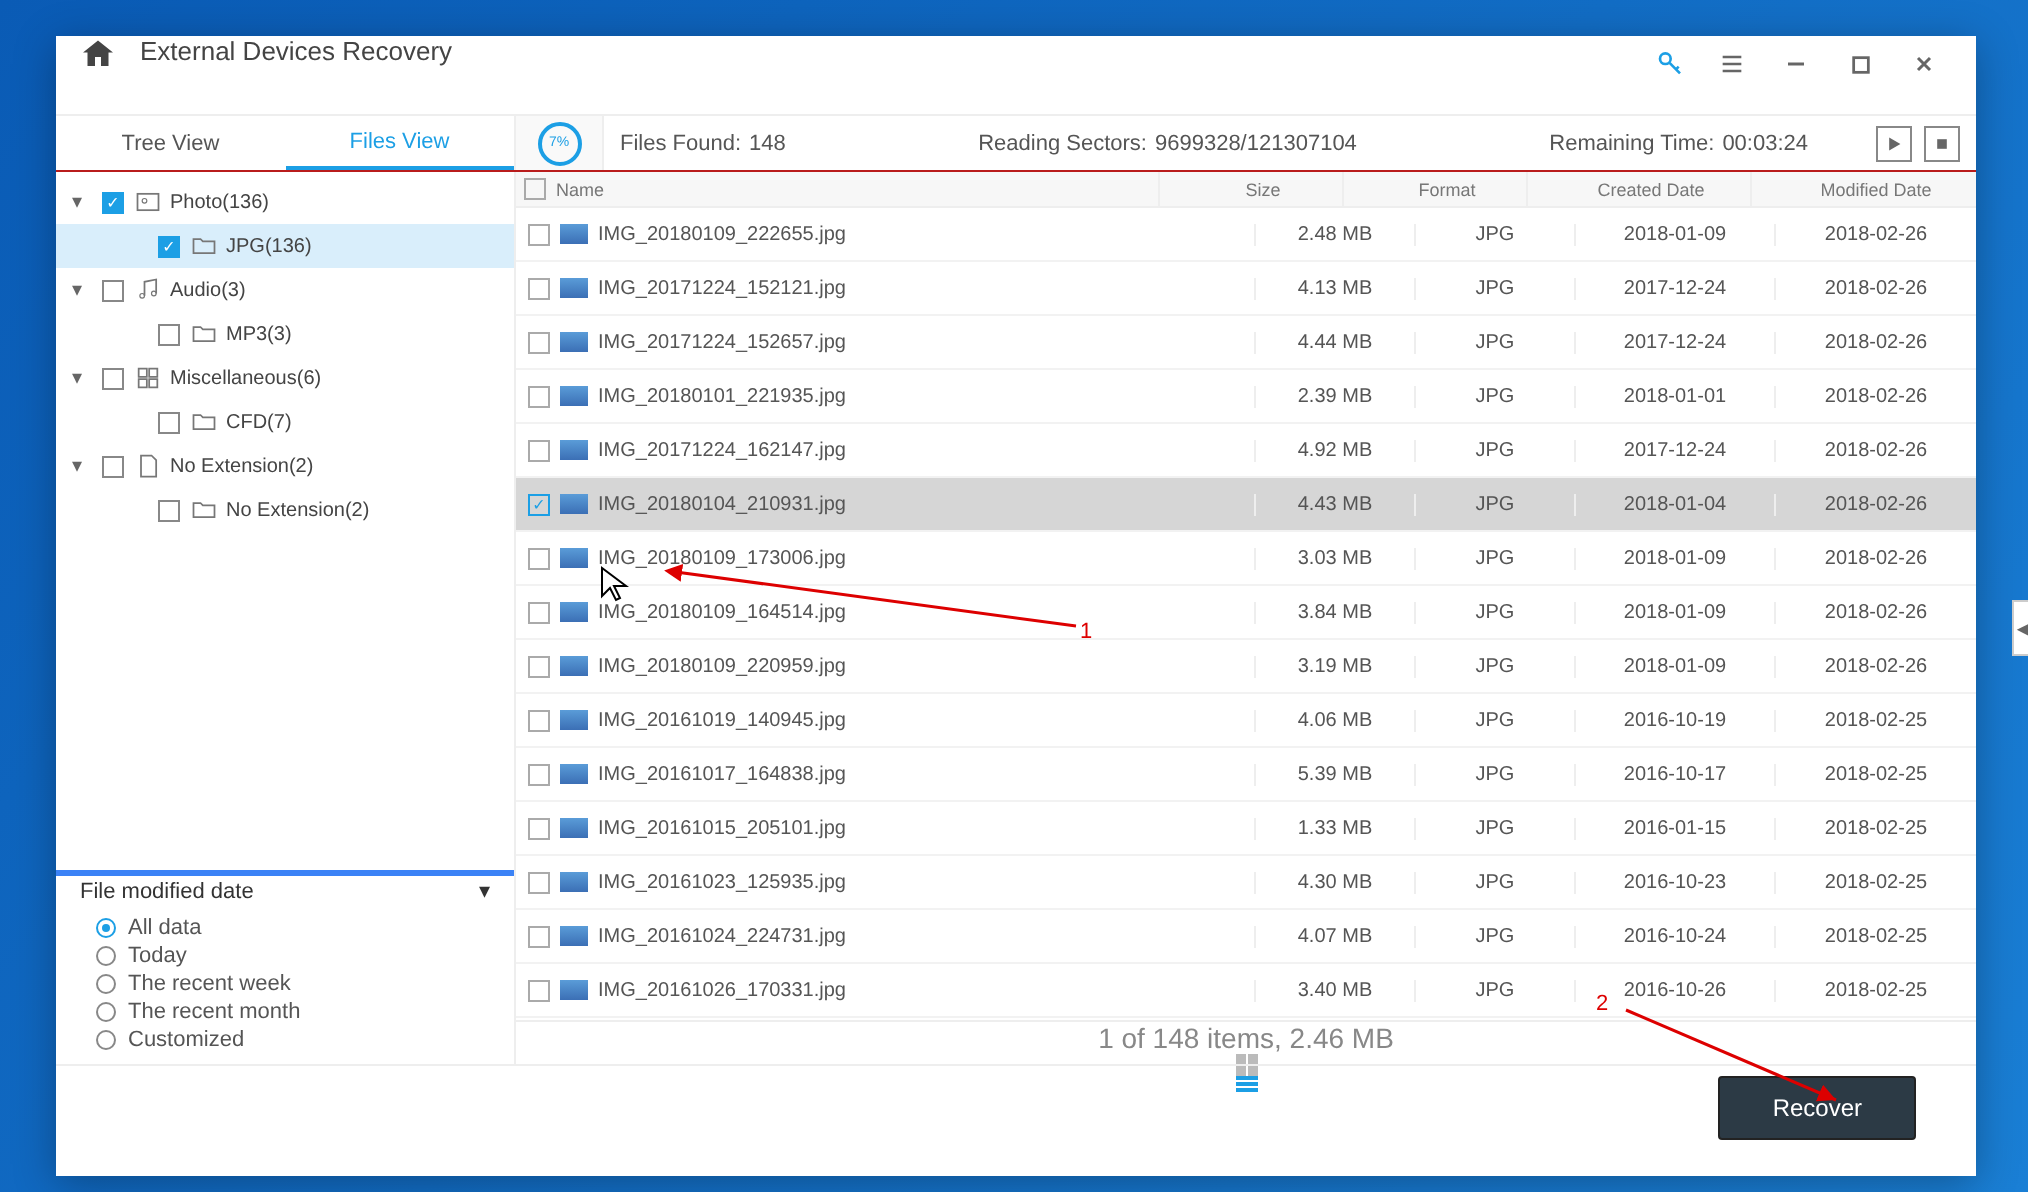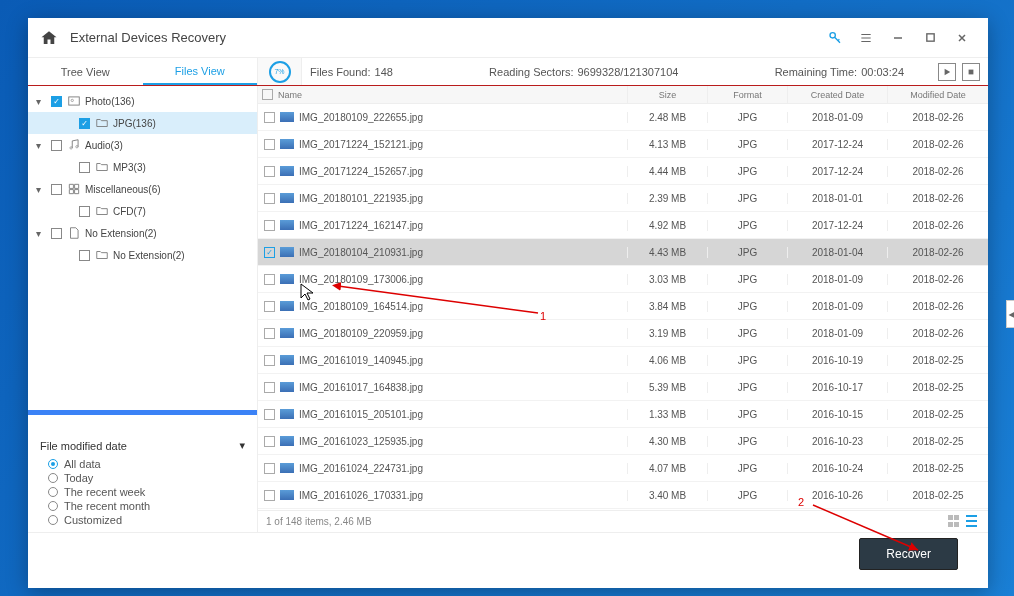--- a/index.html
+++ b/index.html
@@ -1,18 +1,18 @@
 <!DOCTYPE html>
 <html><head>
 <meta charset="utf-8">
 <style>
   * { box-sizing: border-box; margin: 0; padding: 0; font-family: sans-serif; }
   body { background: linear-gradient(135deg,#0a5bb5,#1a7fd5); width:1014px; height:596px; overflow:hidden; }
   .window { position:absolute; left:28px; top:18px; width:960px; height:570px; background:#fff; box-shadow:0 4px 20px rgba(0,0,0,.3); }
-  .titlebar { height:40px; display:flex; align-items:center; padding:0 12px; border-bottom:1px solid #eee; }
+  .titlebar { height:40px; display:flex; align-items:flex-start; padding:0 12px; border-bottom:1px solid #eee; }
   .titlebar .home { width:18px; height:18px; margin-right:12px; }
   .titlebar .title { font-size:13px; color:#444; }
   .titlebar .spacer { flex:1; }
   .titlebar .tb-btn { width:28px; height:28px; display:flex; align-items:center; justify-content:center; cursor:pointer; margin-left:4px; }
   .topbar { height:28px; display:flex; align-items:stretch; border-bottom:1px solid #b91c1c; font-size:11px; }
   .viewtabs { width:230px; display:flex; border-right:1px solid #eee; }
   .viewtab { flex:1; display:flex; align-items:center; justify-content:center; cursor:pointer; color:#555; }
   .viewtab.active { color:#1c9fe5; border-bottom:2px solid #1c9fe5; }
   .progress { width:44px; display:flex; align-items:center; justify-content:center; position:relative; border-right:1px solid #eee; background:#f9f9f9; }
   .circ { width:22px; height:22px; border:2px solid #1c9fe5; border-radius:50%; display:flex; align-items:center; justify-content:center; font-size:7px; color:#1c9fe5; }
@@ -25,43 +25,43 @@
   .sidebar { width:230px; border-right:1px solid #eee; display:flex; flex-direction:column; }
   .tree { flex:1; overflow:auto; padding:4px 0; font-size:10px; color:#444; }
   .tnode { display:flex; align-items:center; height:22px; padding-left:8px; cursor:pointer; }
   .tnode.child { padding-left:46px; }
   .tnode.selected { background:#d9eefb; }
   .caret { width:10px; color:#666; }
   .cbox { width:11px; height:11px; border:1px solid #888; margin:0 5px; display:inline-flex; align-items:center; justify-content:center; }
   .cbox.checked { background:#1c9fe5; border-color:#1c9fe5; }
   .cbox.checked::after { content:"✓"; color:#fff; font-size:8px; }
   .ticon { width:14px; height:14px; margin-right:4px; color:#777; }
-  .filters { border-top:5px solid #3b82f6; padding:24px 12px 4px; font-size:11px;text-align:right; }
+  .filters { border-top:3px solid #3b82f6; padding:1px 12px 4px; font-size:11px;text-align:right; }
   .filters .hdr { display:flex; justify-content:space-between; align-items:center; color:#333; margin-bottom:6px; cursor:pointer; }
   .radio { display:flex; align-items:center; margin:2px 0 2px 8px; cursor:pointer; color:#555; }
   .radio .dot { width:10px; height:10px; border:1px solid #888; border-radius:50%; margin-right:6px; display:flex; align-items:center; justify-content:center; }
   .radio.sel .dot { border-color:#1c9fe5; }
   .radio.sel .dot::after { content:""; width:4px; height:4px; border-radius:50%; background:#1c9fe5; }
   .content { flex:1; display:flex; flex-direction:column; position:relative; }
-  .thead { display:flex; height:18px; background:#f7f7f7; border-bottom:1px solid #eee; font-size:9px; color:#777; }
+  .thead { display:flex; height:18px; background:#f7f7f7; border-bottom:1px solid #eee; font-size:9px; color:#777;gap:12px; }
   .col { display:flex; align-items:center; border-right:1px solid #eee; }
   .col.name { flex:1; padding-left:4px; }
   .col.size { width:80px; justify-content:center; }
   .col.fmt { width:80px; justify-content:center; }
   .col.cd { width:100px; justify-content:center; }
   .col.md { width:100px; justify-content:center; border-right:none; }
   .rows { flex:1; overflow:auto; }
   .row { display:flex; height:27px; border-bottom:1px solid #f2f2f2; font-size:10px; color:#555; align-items:center; cursor:pointer; }
   .row.sel { background:#d6d6d6; }
   .row .col.name { display:flex; align-items:center; gap:5px; padding-left:6px; }
   .rcb { width:11px; height:11px; border:1px solid #aaa; display:inline-flex; align-items:center; justify-content:center; }
   .rcb.checked { border-color:#1c9fe5; }
   .rcb.checked::after { content:"✓"; color:#1c9fe5; font-size:8px; }
   .fthumb { width:14px; height:10px; background:linear-gradient(#5a9cd8,#3b6fb5); }
-  .statusbar { height:22px; border-top:1px solid #eee; display:flex; align-items:center; padding:0 8px; font-size:10px; color:#888; }
+  .statusbar { height:22px; border-top:1px solid #eee; display:flex; align-items:center; padding:0 8px; font-size:14px; color:#888;flex-direction:column; }
   .statusbar .sp { flex:1; }
   .viewmode { width:14px; height:14px; margin-left:4px; cursor:pointer; display:flex; flex-wrap:wrap; gap:1px; }
   .viewmode .sq { width:5px; height:5px; background:#bbb; }
   .viewmode.active .sq { background:#1c9fe5; }
   .bottom { height:43px; border-top:1px solid #eee; display:flex; align-items:center; justify-content:flex-end; padding:0 30px; }
   .recover { background:#2c3a45; color:#fff; border:1px solid #222; padding:8px 26px; font-size:12px; cursor:pointer; border-radius:2px; }
   .sidepanel { position:absolute; right:-2px; top:300px; width:10px; height:28px; background:#fff; border:1px solid #ccc; border-right:none; cursor:pointer; display:flex; align-items:center; justify-content:center; font-size:8px; color:#666; }
   .arrow { position:absolute; pointer-events:none; }
   .label { position:absolute; color:#d00; font-size:11px; pointer-events:none; }
   .cursor { position:absolute; left:272px; top:265px; pointer-events:none; }
@@ -362,21 +362,21 @@
             <div class="col md">2018-02-25</div>
           </div>
           <div class="row">
             <div class="col name">
               <span class="rcb"></span>
               <span class="fthumb"></span>
               <span>IMG_20161015_205101.jpg</span>
             </div>
             <div class="col size">1.33 MB</div>
             <div class="col fmt">JPG</div>
-            <div class="col cd">2016-10-15</div>
+            <div class="col cd">2016-01-15</div>
             <div class="col md">2018-02-25</div>
           </div>
           <div class="row">
             <div class="col name">
               <span class="rcb"></span>
               <span class="fthumb"></span>
               <span>IMG_20161023_125935.jpg</span>
             </div>
             <div class="col size">4.30 MB</div>
             <div class="col fmt">JPG</div>

